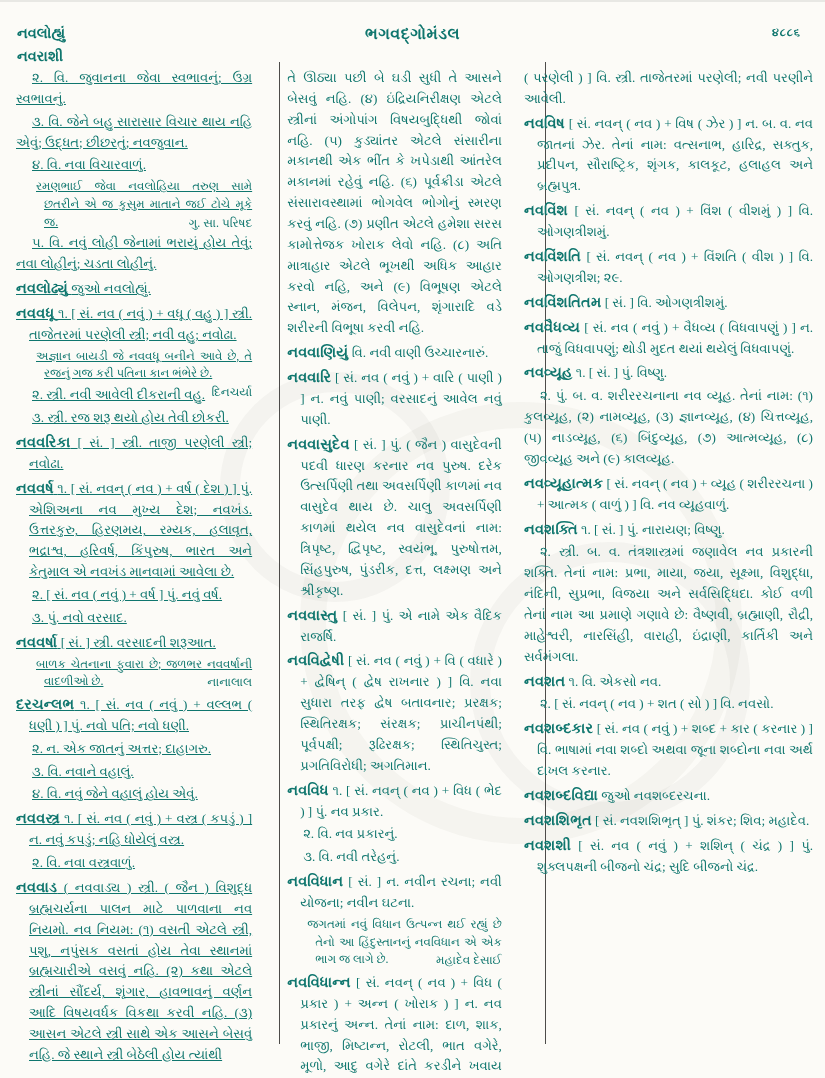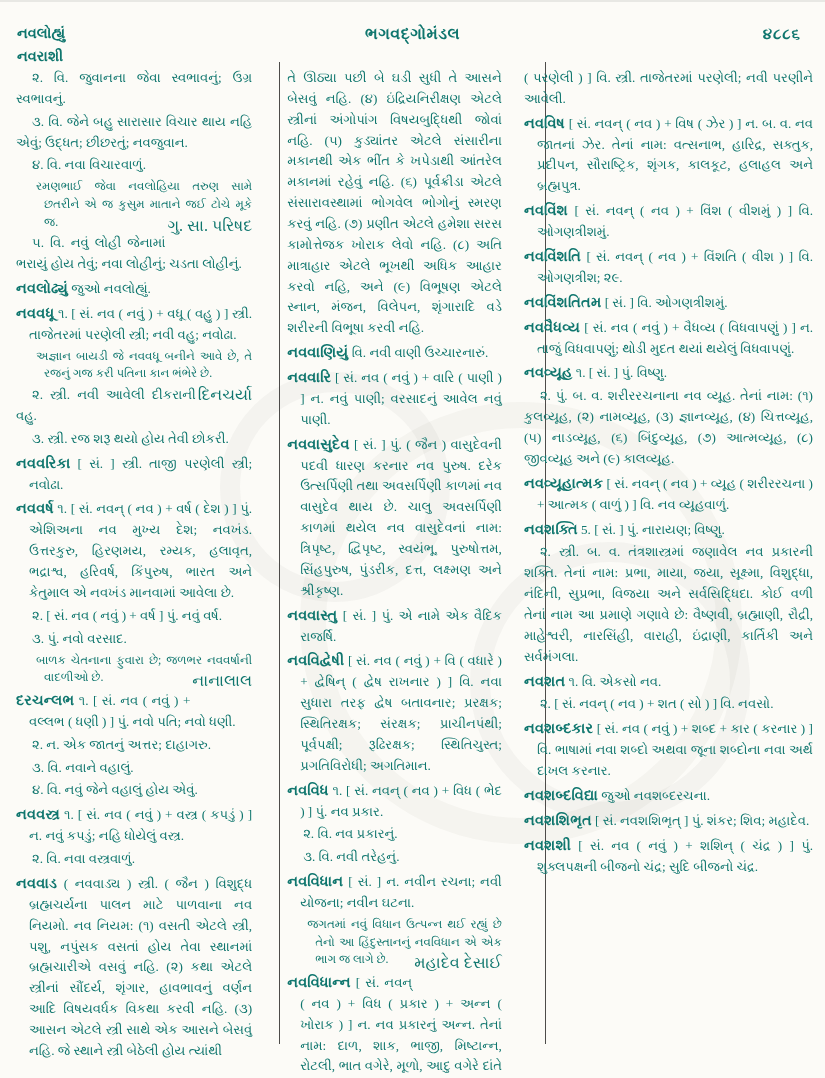--- a/index.html
+++ b/index.html
@@ -8,39 +8,39 @@
     background:#fcfbf7; color:#0f766e; overflow:hidden;
     font-family:"Liberation Serif","DejaVu Serif",serif;
   }
   
   .running-heads { position:absolute; left:17px; top:20px; font-weight:bold;
     font-size:14.5px; line-height:1.6; }
   .running-heads span { display:block; }
   .page-title { position:absolute; top:23px; left:0; right:0; text-align:center;
     font-weight:bold; font-size:16px; letter-spacing:.5px; }
   .page-number { position:absolute; top:24px; right:24px; font-weight:bold;
-    font-size:15px; letter-spacing:1px; }
+    font-size:11px; letter-spacing:1px; }
   
   .columns { position:absolute; top:66px; left:0; right:0; bottom:8px; display:flex; }
   .col { box-sizing:border-box; font-size:13.2px; line-height:1.58; }
-  .col-1 { width:279px; padding:0 9px 0 16px; }
+  .col-1 { width:279px; padding:0 9px 0 16px;text-decoration:underline; }
   .col-2 { width:266px; padding:0 9px 0 26px; }
   .col-3 { width:336px; padding:0 12px 0 13px; }
   .divider { position:absolute; top:60px; width:1px; height:982px; background:#2e2d2b; opacity:.85; }
   .divider-left { left:279px; }
   .divider-right { left:545px; }
   
   .para { margin:0 0 2px; text-align:justify; }
   .entry { padding-left:13px; text-indent:-13px; }
   .sense { text-indent:16px; }
   .cont  { text-indent:0; }
   .quote { margin:1px 0 2px 20px; font-size:11.8px; line-height:1.5;
     padding-left:8px; text-indent:-8px; }
   .hw { font-weight:700; font-size:14.5px; letter-spacing:.2px; }
-  .source { float:right; font-size:16px; padding-left:10px; }
+  .source { float:right; font-size:12px; padding-left:10px; }
   
   .wm { position:absolute; border-radius:50%; pointer-events:none; }
   .wm1 { left:220px; top:370px; width:190px; height:190px; border:20px solid rgba(70,70,60,.045); }
   .wm2 { left:300px; top:400px; width:390px; height:390px; border:26px solid rgba(70,70,60,.04); }
   .wm3 { left:470px; top:540px; width:240px; height:240px; border:20px solid rgba(70,70,60,.045); }
 </style>
 </head>
 <body>
 
 <div class="page">
@@ -67,20 +67,21 @@
         <p class="para sense"><span>૫. વિ. નવું લોહી જેનામાં ભરાયું હોય તેવું; નવા લોહીનું; ચડતા લોહીનું.</span></p>
         <p class="para entry"><b class="hw">નવલોઢ્યું</b> <span>જુઓ નવલોહ્યું.</span></p>
         <p class="para entry"><b class="hw">નવવધૂ</b> <span>૧. [ સં. નવ ( નવું ) + વધૂ ( વહુ ) ] સ્ત્રી. તાજેતરમાં પરણેલી સ્ત્રી; નવી વહુ; નવોઢા.</span></p>
         <p class="para quote"><span>અજ્ઞાન બાયડી જે નવવધૂ બનીને આવે છે, તે રજનું ગજ કરી પતિના કાન ભંભેરે છે.</span><span class="source">દિનચર્યા</span></p>
         <p class="para sense"><span>૨. સ્ત્રી. નવી આવેલી દીકરાની વહુ.</span></p>
         <p class="para sense"><span>૩. સ્ત્રી. રજ શરૂ થયો હોય તેવી છોકરી.</span></p>
         <p class="para entry"><b class="hw">નવવરિકા</b> <span>[ સં. ] સ્ત્રી. તાજી પરણેલી સ્ત્રી; નવોઢા.</span></p>
         <p class="para entry"><b class="hw">નવવર્ષ</b> <span>૧. [ સં. નવન્ ( નવ ) + વર્ષ ( દેશ ) ] પું. એશિઅના નવ મુખ્ય દેશ; નવખંડ. ઉત્તરકુરુ, હિરણમય, રમ્યક, હલાવૃત, ભદ્રાશ્વ, હરિવર્ષ, કિંપુરુષ, ભારત અને કેતુમાલ એ નવખંડ માનવામાં આવેલા છે.</span></p>
         <p class="para sense"><span>૨. [ સં. નવ ( નવું ) + વર્ષ ] પું. નવું વર્ષ.</span></p>
         <p class="para sense"><span>૩. પું. નવો વરસાદ.</span></p>
+        <p class="para entry"><b class="hw">નવવર્ષા</b> <span>[ સં. ] સ્ત્રી. વરસાદની શરૂઆત.</span></p>
         <p class="para quote"><span>બાળક ચેતનાના ફુવારા છે; જળભર નવવર્ષાની વાદળીઓ છે.</span><span class="source">નાનાલાલ</span></p>
         <p class="para entry"><b class="hw">દરચન્લભ</b> <span>૧. [ સં. નવ ( નવું ) + વલ્લભ ( ધણી ) ] પું. નવો પતિ; નવો ધણી.</span></p>
         <p class="para sense"><span>૨. ન. એક જાતનું અત્તર; દાહાગરુ.</span></p>
         <p class="para sense"><span>૩. વિ. નવાને વહાલું.</span></p>
         <p class="para sense"><span>૪. વિ. નવું જેને વહાલું હોય એવું.</span></p>
         <p class="para entry"><b class="hw">નવવસ્ત્ર</b> <span>૧. [ સં. નવ ( નવું ) + વસ્ત્ર ( કપડું ) ] ન. નવું કપડું; નહિ ધોયેલું વસ્ત્ર.</span></p>
         <p class="para sense"><span>૨. વિ. નવા વસ્ત્રવાળું.</span></p>
         <p class="para entry"><b class="hw">નવવાડ</b> <span>( નવવાડ્ય ) સ્ત્રી. ( જૈન ) વિશુદ્ધ બ્રહ્મચર્યના પાલન માટે પાળવાના નવ નિયમો. નવ નિયમ: (૧) વસતી એટલે સ્ત્રી, પશુ, નપુંસક વસતાં હોય તેવા સ્થાનમાં બ્રહ્મચારીએ વસવું નહિ. (૨) કથા એટલે સ્ત્રીનાં સૌંદર્ય, શૃંગાર, હાવભાવનું વર્ણન આદિ વિષયવર્ધક વિકથા કરવી નહિ. (૩) આસન એટલે સ્ત્રી સાથે એક આસને બેસવું નહિ. જે સ્થાને સ્ત્રી બેઠેલી હોય ત્યાંથી</span></p>
       </div>
     <div class="col col-2">
@@ -101,21 +102,21 @@
     <div class="col col-3">
         <p class="para cont"><span>( પરણેલી ) ] વિ. સ્ત્રી. તાજેતરમાં પરણેલી; નવી પરણીને આવેલી.</span></p>
         <p class="para entry"><b class="hw">નવવિષ</b> <span>[ સં. નવન્ ( નવ ) + વિષ ( ઝેર ) ] ન. બ. વ. નવ જાતનાં ઝેર. તેનાં નામ: વત્સનાભ, હારિદ્ર, સક્તુક, પ્રદીપન, સૌરાષ્ટ્રિક, શૃંગક, કાલકૂટ, હલાહલ અને બ્રહ્મપુત્ર.</span></p>
         <p class="para entry"><b class="hw">નવવિંશ</b> <span>[ સં. નવન્ ( નવ ) + વિંશ ( વીશમું ) ] વિ. ઓગણત્રીશમું.</span></p>
         <p class="para entry"><b class="hw">નવવિંશતિ</b> <span>[ સં. નવન્ ( નવ ) + વિંશતિ ( વીશ ) ] વિ. ઓગણત્રીશ; ૨૯.</span></p>
         <p class="para entry"><b class="hw">નવવિંશતિતમ</b> <span>[ સં. ] વિ. ઓગણત્રીશમું.</span></p>
         <p class="para entry"><b class="hw">નવવૈધવ્ય</b> <span>[ સં. નવ ( નવું ) + વૈધવ્ય ( વિધવાપણું ) ] ન. તાજું વિધવાપણું; થોડી મુદત થયાં થયેલું વિધવાપણું.</span></p>
         <p class="para entry"><b class="hw">નવવ્યૂહ</b> <span>૧. [ સં. ] પું. વિષ્ણુ.</span></p>
         <p class="para sense"><span>૨. પું. બ. વ. શરીરરચનાના નવ વ્યૂહ. તેનાં નામ: (૧) કુલવ્યૂહ, (૨) નામવ્યૂહ, (૩) જ્ઞાનવ્યૂહ, (૪) ચિત્તવ્યૂહ, (૫) નાડવ્યૂહ, (૬) બિંદુવ્યૂહ, (૭) આત્મવ્યૂહ, (૮) જીવવ્યૂહ અને (૯) કાલવ્યૂહ.</span></p>
         <p class="para entry"><b class="hw">નવવ્યૂહાત્મક</b> <span>[ સં. નવન્ ( નવ ) + વ્યૂહ ( શરીરરચના ) + આત્મક ( વાળું ) ] વિ. નવ વ્યૂહવાળું.</span></p>
-        <p class="para entry"><b class="hw">નવશક્તિ</b> <span>5. [ સં. ] પું. નારાયણ; વિષ્ણુ.</span></p>
+        <p class="para entry"><b class="hw">નવશક્તિ</b> <span>૧. [ સં. ] પું. નારાયણ; વિષ્ણુ.</span></p>
         <p class="para sense"><span>૨. સ્ત્રી. બ. વ. તંત્રશાસ્ત્રમાં જણાવેલ નવ પ્રકારની શક્તિ. તેનાં નામ: પ્રભા, માયા, જયા, સૂક્ષ્મા, વિશુદ્ધા, નંદિની, સુપ્રભા, વિજયા અને સર્વસિદ્ધિદા. કોઈ વળી તેનાં નામ આ પ્રમાણે ગણાવે છે: વૈષ્ણવી, બ્રહ્માણી, રૌદ્રી, માહેશ્વરી, નારસિંહી, વારાહી, ઇંદ્રાણી, કાર્તિકી અને સર્વમંગલા.</span></p>
         <p class="para entry"><b class="hw">નવશત</b> <span>૧. વિ. એકસો નવ.</span></p>
         <p class="para sense"><span>૨. [ સં. નવન્ ( નવ ) + શત ( સો ) ] વિ. નવસો.</span></p>
         <p class="para entry"><b class="hw">નવશબ્દકાર</b> <span>[ સં. નવ ( નવું ) + શબ્દ + કાર ( કરનાર ) ] વિ. ભાષામાં નવા શબ્દો અથવા જૂના શબ્દોના નવા અર્થ દાખલ કરનાર.</span></p>
         <p class="para entry"><b class="hw">નવશબ્દવિદ્યા</b> <span>જુઓ નવશબ્દરચના.</span></p>
         <p class="para entry"><b class="hw">નવશશિભૃત</b> <span>[ સં. નવશશિભૃત્ ] પું. શંકર; શિવ; મહાદેવ.</span></p>
         <p class="para entry"><b class="hw">નવશશી</b> <span>[ સં. નવ ( નવું ) + શશિન્ ( ચંદ્ર ) ] પું. શુક્લપક્ષની બીજનો ચંદ્ર; સુદિ બીજનો ચંદ્ર.</span></p>
       </div>
   </div>
 </div>

